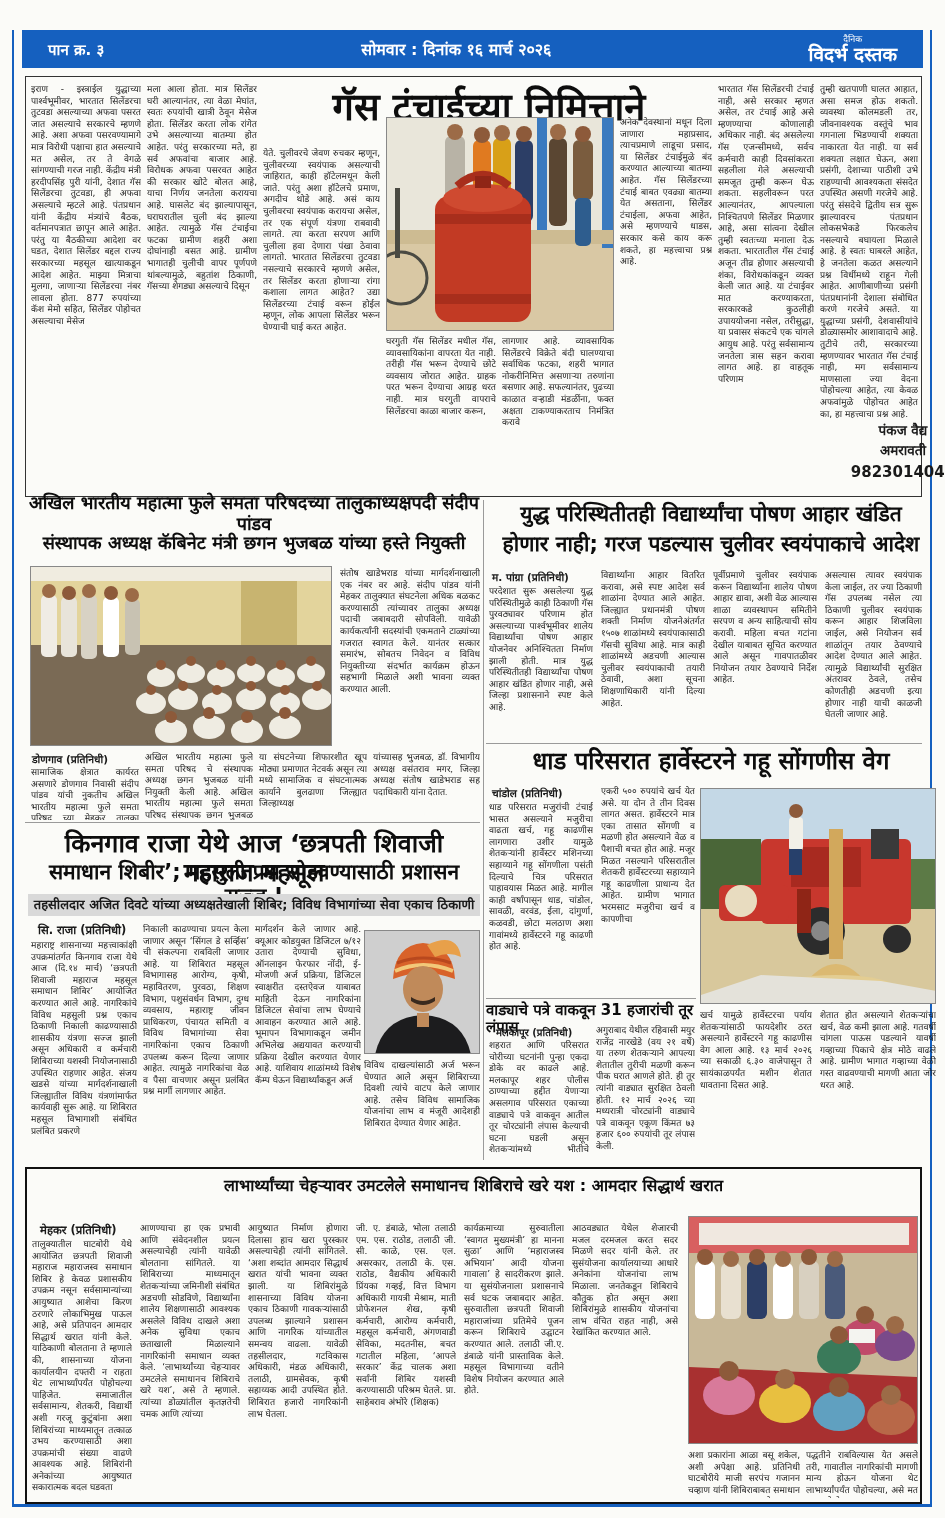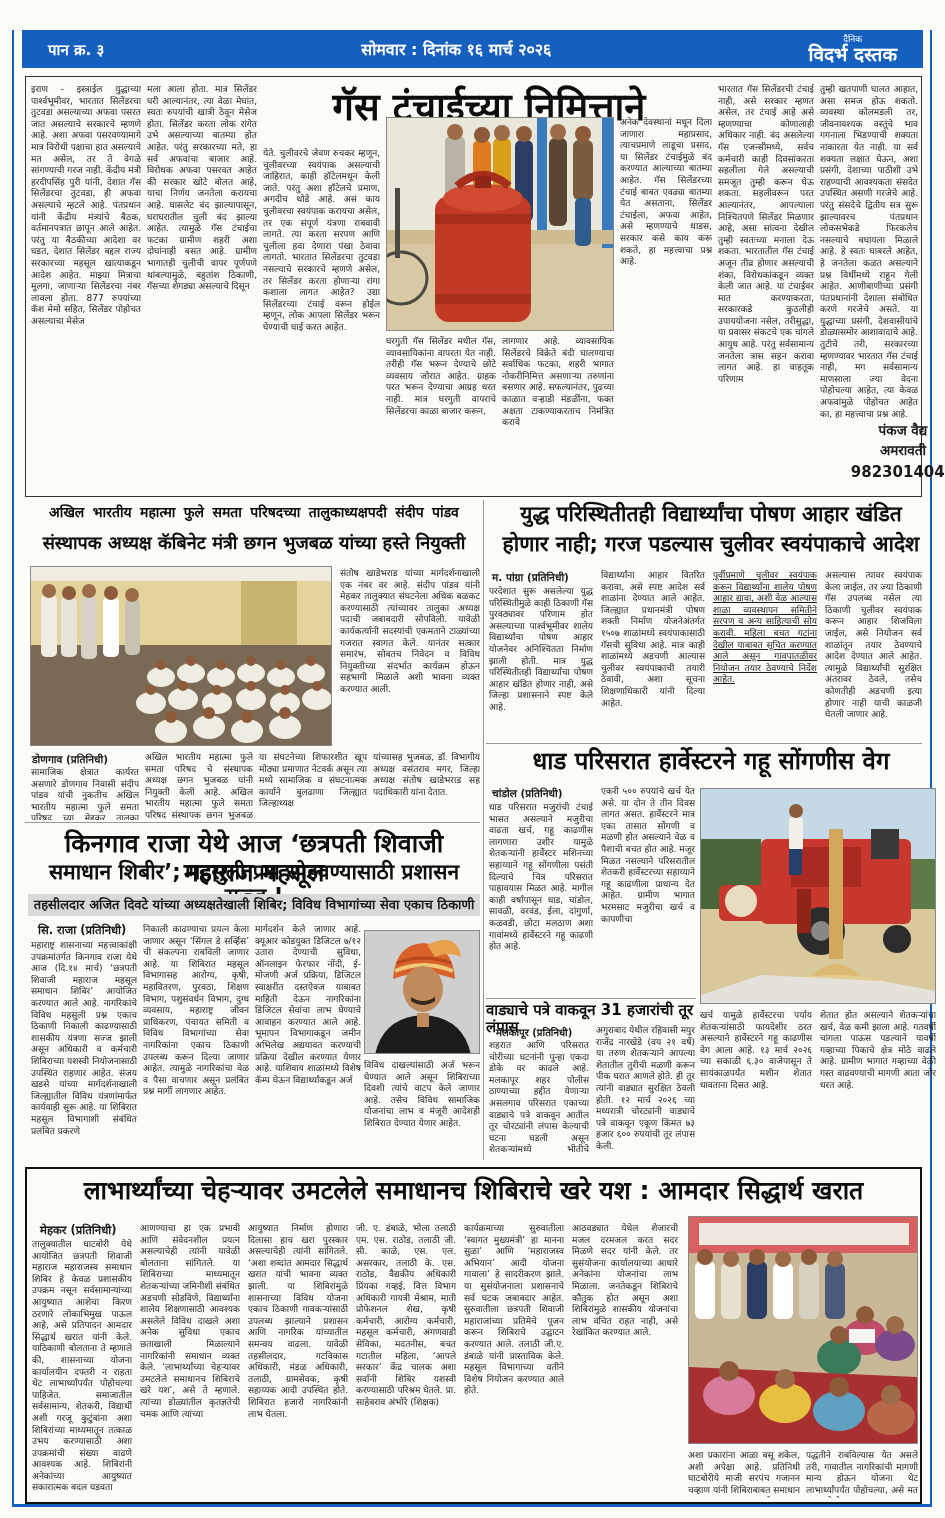--- a/index.html
+++ b/index.html
@@ -98,21 +98,21 @@
 <div class="abs sign" style="left:800px;top:420px;width:118px;">
   <div>पंकज वैद्य</div>
   <div>अमरावती</div>
   <div style="font-size:15px;">9823014040</div>
 </div>
 
 <div class="abs hairline" style="left:483px;top:500px;width:1px;height:660px;"></div>
 <div class="abs hairline" style="left:25px;top:822px;width:455px;height:1px;"></div>
 <div class="abs hairline" style="left:486px;top:743px;width:436px;height:1px;"></div>
 
-<div class="abs hl" style="left:28px;top:505px;width:452px;height:26px;font-size:14px;font-family:Liberation Mono, monospace;">अखिल भारतीय महात्मा फुले समता परिषदच्या तालुकाध्यक्षपदी संदीप पांडव</div>
+<div class="abs hl" style="left:28px;top:493px;width:452px;height:26px;font-size:18px;">अखिल भारतीय महात्मा फुले समता परिषदच्या तालुकाध्यक्षपदी संदीप पांडव</div>
 <div class="abs hl" style="left:28px;top:533px;width:452px;height:26px;font-size:18px;">संस्थापक अध्यक्ष कॅबिनेट मंत्री छगन भुजबळ यांच्या हस्ते नियुक्ती</div>
 
 <div class="abs photo" style="left:30px;top:566px;width:302px;height:180px;">
   <svg width="302" height="180" viewBox="0 0 302 180">
     <rect width="302" height="180" fill="#7a6a55"></rect>
     <rect x="0" y="0" width="302" height="78" fill="#e3d49c"></rect>
     <rect x="210" y="6" width="56" height="72" fill="#c8b470"></rect>
     <rect x="0" y="0" width="302" height="14" fill="#f0ece0"></rect>
     <g>
       <rect x="10" y="28" width="16" height="62" rx="5" fill="#f0ece4"></rect>
@@ -170,21 +170,21 @@
 <div class="abs col" style="left:31px;top:767px;width:108px;height:53px;">सामाजिक क्षेत्रात कार्यरत असणारे डोणगाव निवासी संदीप पांडव यांची नुकतीच अखिल भारतीय महात्मा फुले समता परिषद च्या मेहकर तालुका अध्यक्ष पदी</div>
 <div class="abs col" style="left:145px;top:752px;width:108px;height:68px;">अखिल भारतीय महात्मा फुले समता परिषद चे संस्थापक अध्यक्ष छगन भुजबळ यांनी नियुक्ती केली आहे. अखिल भारतीय महात्मा फुले समता परिषद संस्थापक छगन भुजबळ यांनी मेहकर तालुक्यामध्ये समता परिषद</div>
 <div class="abs col" style="left:259px;top:752px;width:108px;height:68px;">या संघटनेच्या शिफारशीत खूप मोठ्या प्रमाणात नेटवर्क असून त्या मध्ये सामाजिक व संघटनात्मक कार्याने बुलढाणा जिल्ह्यात जिल्हाध्यक्ष</div>
 <div class="abs col" style="left:373px;top:752px;width:107px;height:68px;font-family:Liberation Serif, serif;">यांच्यासह भुजबळ, डॉ. विभागीय अध्यक्ष वसंतराव मगर, जिल्हा अध्यक्ष संतोष खाडेभराड सह पदाधिकारी यांना देतात.</div>
 
 <div class="abs hl" style="left:486px;top:502px;width:450px;height:28px;font-size:21px;">युद्ध परिस्थितीतही विद्यार्थ्यांचा पोषण आहार खंडित</div>
 <div class="abs hl" style="left:486px;top:532px;width:450px;height:28px;font-size:21px;">होणार नाही; गरज पडल्यास चुलीवर स्वयंपाकाचे आदेश</div>
 <div class="abs byline" style="left:492px;top:570px;width:130px;">म. पांग्रा (प्रतिनिधी)</div>
 <div class="abs col" style="left:489px;top:586px;width:104px;height:154px;">परदेशात सुरू असलेल्या युद्ध परिस्थितीमुळे काही ठिकाणी गॅस पुरवठ्यावर परिणाम होत असल्याच्या पार्श्वभूमीवर शालेय विद्यार्थ्यांचा पोषण आहार योजनेवर अनिश्चितता निर्माण झाली होती. मात्र युद्ध परिस्थितीतही विद्यार्थ्यांचा पोषण आहार खंडित होणार नाही, असे जिल्हा प्रशासनाने स्पष्ट केले आहे.</div>
 <div class="abs col" style="left:601px;top:570px;width:104px;height:170px;">विद्यार्थ्यांना आहार वितरित करावा, असे स्पष्ट आदेश सर्व शाळांना देण्यात आले आहेत. जिल्ह्यात प्रधानमंत्री पोषण शक्ती निर्माण योजनेअंतर्गत १५०७ शाळांमध्ये स्वयंपाकासाठी गॅसची सुविधा आहे. मात्र काही शाळांमध्ये अडचणी आल्यास चुलीवर स्वयंपाकाची तयारी ठेवावी, अशा सूचना शिक्षणाधिकारी यांनी दिल्या आहेत.</div>
-<div class="abs col" style="left:713px;top:570px;width:104px;height:170px;text-decoration:underline;">पूर्वीप्रमाणे चुलीवर स्वयंपाक करून विद्यार्थ्यांना शालेय पोषण आहार द्यावा, अशी वेळ आल्यास शाळा व्यवस्थापन समितीने सरपण व अन्य साहित्याची सोय करावी. महिला बचत गटांना देखील याबाबत सूचित करण्यात आले असून गावपातळीवर नियोजन तयार ठेवण्याचे निर्देश आहेत.</div>
+<div class="abs col" style="left:713px;top:570px;width:104px;height:170px;">पूर्वीप्रमाणे चुलीवर स्वयंपाक करून विद्यार्थ्यांना शालेय पोषण आहार द्यावा, अशी वेळ आल्यास शाळा व्यवस्थापन समितीने सरपण व अन्य साहित्याची सोय करावी. महिला बचत गटांना देखील याबाबत सूचित करण्यात आले असून गावपातळीवर नियोजन तयार ठेवण्याचे निर्देश आहेत.</div>
 <div class="abs col" style="left:825px;top:570px;width:97px;height:170px;">असल्यास त्यावर स्वयंपाक केला जाईल, तर ज्या ठिकाणी गॅस उपलब्ध नसेल त्या ठिकाणी चुलीवर स्वयंपाक करून आहार शिजविला जाईल, असे नियोजन सर्व शाळांतून तयार ठेवण्याचे आदेश देण्यात आले आहेत. त्यामुळे विद्यार्थ्यांची सुरक्षित अंतरावर ठेवले, तसेच कोणतीही अडचणी इत्या होणार नाही याची काळजी घेतली जाणार आहे.</div>
 
 <div class="abs hl" style="left:486px;top:748px;width:450px;height:32px;font-size:24px;">धाड परिसरात हार्वेस्टरने गहू सोंगणीस वेग</div>
 <div class="abs byline" style="left:492px;top:786px;width:120px;">चांडोल (प्रतिनिधी)</div>
 <div class="abs col" style="left:489px;top:802px;width:104px;height:194px;">धाड परिसरात मजुरांची टंचाई भासत असल्याने मजुरीचा वाढता खर्च, गहू काढणीस लागणारा उशीर यामुळे शेतकऱ्यांनी हार्वेस्टर मशिनच्या सहाय्याने गहू सोंगणीला पसंती दिल्याचे चित्र परिसरात पाहावयास मिळत आहे. मागील काही वर्षांपासून धाड, चांडोल, सावळी, वरवंड, ईला, दांगुर्णा, कळवडी, छोटा मलठाण अशा गावांमध्ये हार्वेस्टरने गहू काढणी होत आहे.</div>
 <div class="abs col" style="left:601px;top:786px;width:94px;height:210px;">एकरी ५०० रुपयांचे खर्च येत असे. या दोन ते तीन दिवस लागत असत. हार्वेस्टरने मात्र एका तासात सोंगणी व मळणी होत असल्याने वेळ व पैशाची बचत होत आहे. मजूर मिळत नसल्याने परिसरातील शेतकरी हार्वेस्टरच्या सहाय्याने गहू काढणीला प्राधान्य देत आहेत. ग्रामीण भागात भरमसाट मजुरीचा खर्च व कापणीचा</div>
 
 <div class="abs photo" style="left:700px;top:788px;width:236px;height:216px;">
   <svg width="236" height="216" viewBox="0 0 236 216">
     <rect width="236" height="216" fill="#c4d8e6"></rect>
@@ -244,21 +244,21 @@
     </g>
     <ellipse cx="58" cy="58" rx="20" ry="23" fill="#c08a5a"></ellipse>
     <path d="M46 66 Q58 74 70 66 L70 70 Q58 78 46 70 Z" fill="#3a2a1e"></path>
     <path d="M10 124 Q18 86 58 84 Q98 86 106 124 Z" fill="#1c1c1e"></path>
     <rect x="52" y="82" width="12" height="14" fill="#c08a5a"></rect>
   </svg>
 </div>
 <div class="abs col" style="left:364px;top:1060px;width:116px;height:98px;">विविध दाखल्यांसाठी अर्ज भरून घेण्यात आले असून शिबिराच्या दिवशी त्यांचे वाटप केले जाणार आहे. तसेच विविध सामाजिक योजनांचा लाभ व मंजूरी आदेशही शिबिरात देण्यात येणार आहेत.</div>
 
 <div class="abs box2" style="left:25px;top:1167px;width:897px;height:337px;"></div>
-<div class="abs hl" style="left:32px;top:1177px;width:883px;height:36px;font-size:25px;">लाभार्थ्यांच्या चेहऱ्यावर उमटलेले समाधानच शिबिराचे खरे यश : आमदार सिद्धार्थ खरात</div>
+<div class="abs hl" style="left:32px;top:1177px;width:883px;height:36px;font-size:16px;">लाभार्थ्यांच्या चेहऱ्यावर उमटलेले समाधानच शिबिराचे खरे यश : आमदार सिद्धार्थ खरात</div>
 <div class="abs byline" style="left:40px;top:1222px;width:130px;font-size:11.5px;">मेहकर (प्रतिनिधी)</div>
 <div class="abs col" style="left:32px;top:1239px;width:100px;height:258px;">तालुक्यातील घाटबोरी येथे आयोजित छत्रपती शिवाजी महाराज महाराजस्व समाधान शिबिर हे केवळ प्रशासकीय उपक्रम नसून सर्वसामान्यांच्या आयुष्यात आशेचा किरण ठरणारे लोकाभिमुख पाऊल आहे, असे प्रतिपादन आमदार सिद्धार्थ खरात यांनी केले. याठिकाणी बोलताना ते म्हणाले की, शासनाच्या योजना कार्यालयीन दफ्तरी न राहता थेट लाभार्थ्यांपर्यंत पोहोचल्या पाहिजेत. समाजातील सर्वसामान्य, शेतकरी, विद्यार्थी अशी गरजू कुटुंबांना अशा शिबिरांच्या माध्यमातून तत्काळ उभय करण्यासाठी अशा उपक्रमांची संख्या वाढणे आवश्यक आहे. शिबिरांनी अनेकांच्या आयुष्यात सकारात्मक बदल घडवता</div>
 <div class="abs col" style="left:140px;top:1223px;width:100px;height:274px;">आणण्याचा हा एक प्रभावी आणि संवेदनशील प्रयत्न असल्याचेही त्यांनी यावेळी बोलताना सांगितले. या शिबिराच्या माध्यमातून शेतकऱ्यांच्या जमिनीशी संबंधित अडचणी सोडविणे, विद्यार्थ्यांना शालेय शिक्षणासाठी आवश्यक असलेले विविध दाखले अशा अनेक सुविधा एकाच छताखाली मिळाल्याने नागरिकांनी समाधान व्यक्त केले. ‘लाभार्थ्यांच्या चेहऱ्यावर उमटलेले समाधानच शिबिराचे खरे यश’, असे ते म्हणाले. त्यांच्या डोळ्यांतील कृतज्ञतेची चमक आणि त्यांच्या</div>
 <div class="abs col" style="left:248px;top:1223px;width:100px;height:274px;">आयुष्यात निर्माण होणारा दिलासा हाच खरा पुरस्कार असल्याचेही त्यांनी सांगितले. ‘अशा शब्दांत आमदार सिद्धार्थ खरात यांची भावना व्यक्त झाली. या शिबिरांमुळे शासनाच्या विविध योजना एकाच ठिकाणी गावकऱ्यांसाठी उपलब्ध झाल्याने प्रशासन आणि नागरिक यांच्यातील समन्वय वाढला. यावेळी तहसीलदार, गटविकास अधिकारी, मंडळ अधिकारी, तलाठी, ग्रामसेवक, कृषी सहाय्यक आदी उपस्थित होते. शिबिरात हजारो नागरिकांनी लाभ घेतला.</div>
 <div class="abs col" style="left:356px;top:1223px;width:100px;height:274px;">जी. ए. डंबाळे, भोला तलाठी एम. एस. राठोड, तलाठी जी. सी. काळे, एस. एल. असरकार, तलाठी के. एस. राठोड, वैद्यकीय अधिकारी प्रिंयका गव्हई, वित्त विभाग अधिकारी गायत्री मेश्राम, माती प्रोफेशनल शेख, कृषी कर्मचारी, आरोग्य कर्मचारी, महसूल कर्मचारी, अंगणवाडी सेविका, मदतनीस, बचत गटातील महिला, ‘आपले सरकार’ केंद्र चालक अशा सर्वांनी शिबिर यशस्वी करण्यासाठी परिश्रम घेतले. प्रा. साहेबराव अंभोरे (शिक्षक)</div>
 <div class="abs col" style="left:464px;top:1223px;width:100px;height:274px;">कार्यक्रमाच्या सुरुवातीला ‘स्वागत मुख्यमंत्री’ हा मानना सुळा’ आणि ‘महाराजस्व अभियान’ आदी योजना गावाला’ हे सादरीकरण झाले. या सुसंयोजनाला प्रशासनाचे सर्व घटक जबाबदार आहेत. सुरुवातीला छत्रपती शिवाजी महाराजांच्या प्रतिमेचे पूजन करून शिबिराचे उद्घाटन करण्यात आले. तलाठी जी.ए. डंबाळे यांनी प्रास्ताविक केले. महसूल विभागाच्या वतीने विशेष नियोजन करण्यात आले होते.</div>
 <div class="abs col" style="left:572px;top:1223px;width:106px;height:274px;">आठवड्यात येथेल शेजारची मजल दरमजल करत सदर मिळणे सदर यांनी केले. तर सुसंयोजना कार्यालयाच्या आधारे अनेकांना योजनांचा लाभ मिळाला. जनतेकडून शिबिराचे कौतुक होत असून अशा शिबिरांमुळे शासकीय योजनांचा लाभ वंचित राहत नाही, असे रेखांकित करण्यात आले.</div>
 
 <div class="abs photo" style="left:688px;top:1216px;width:230px;height:228px;">
   <svg width="230" height="228" viewBox="0 0 230 228">

